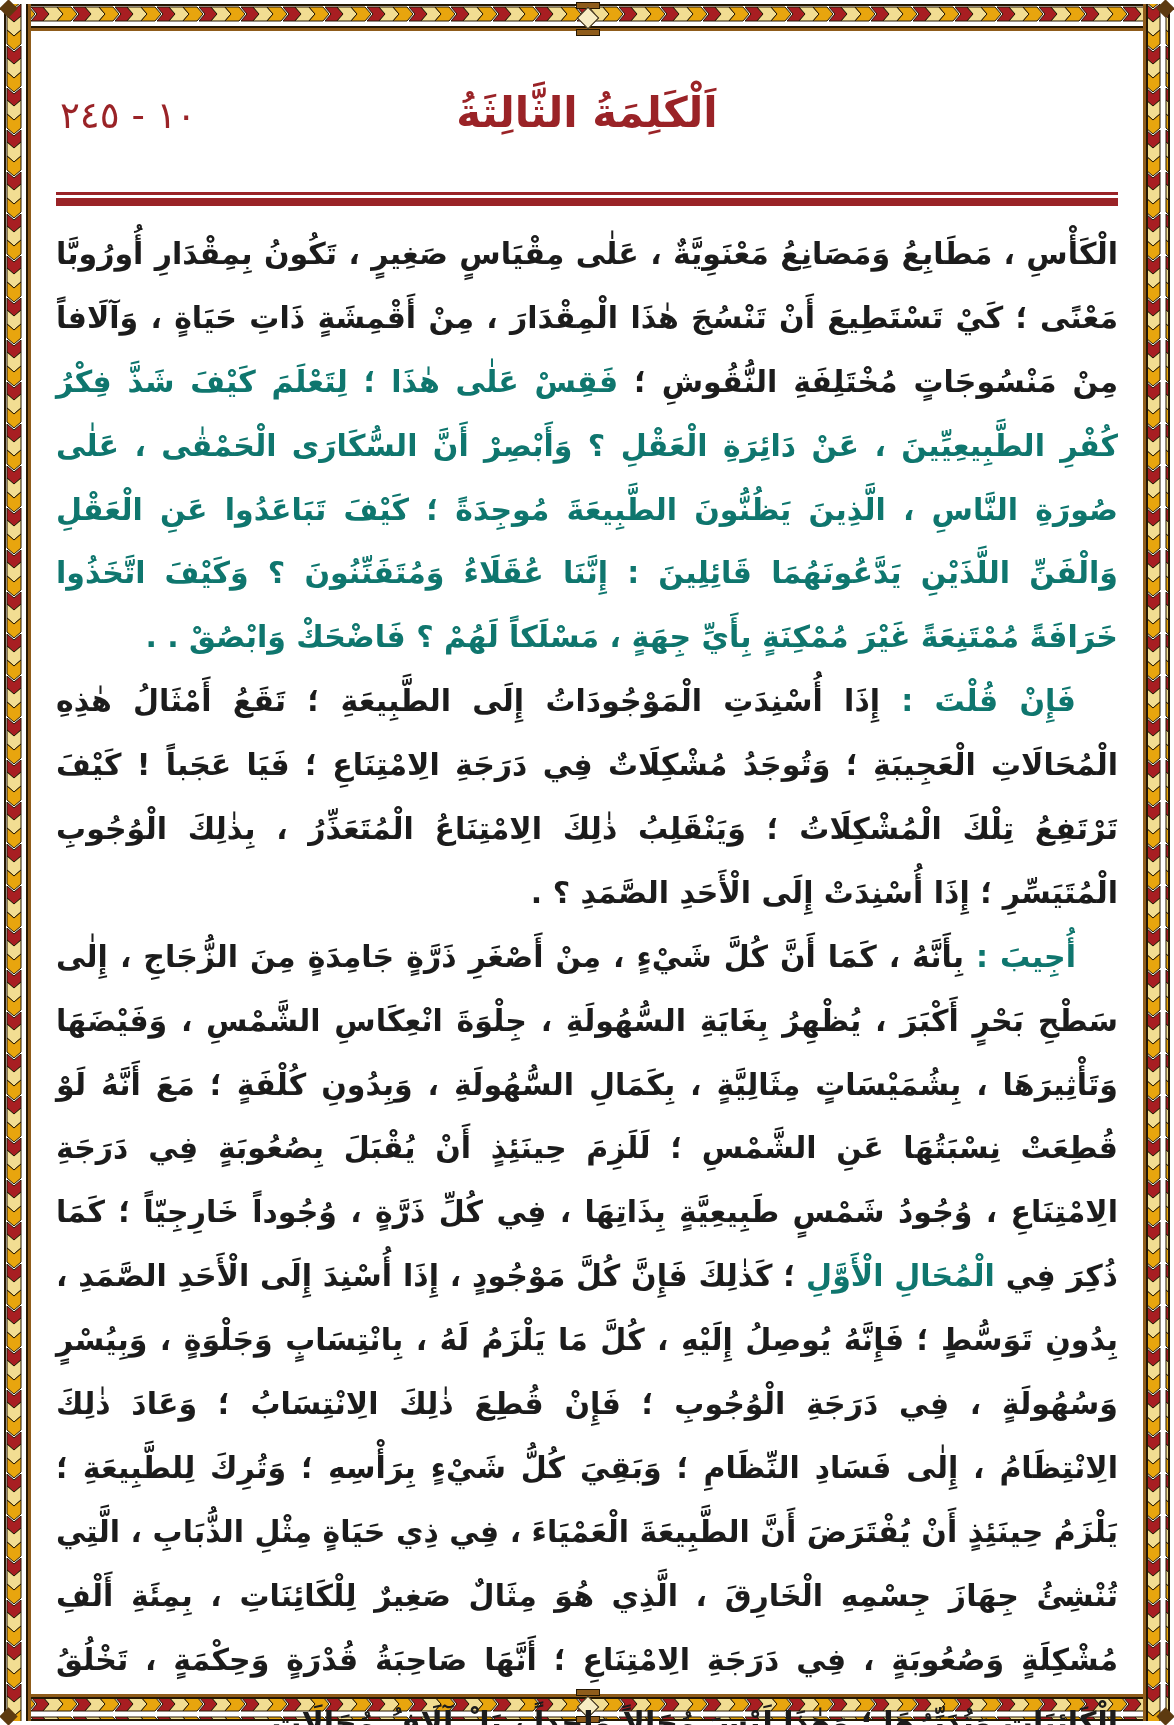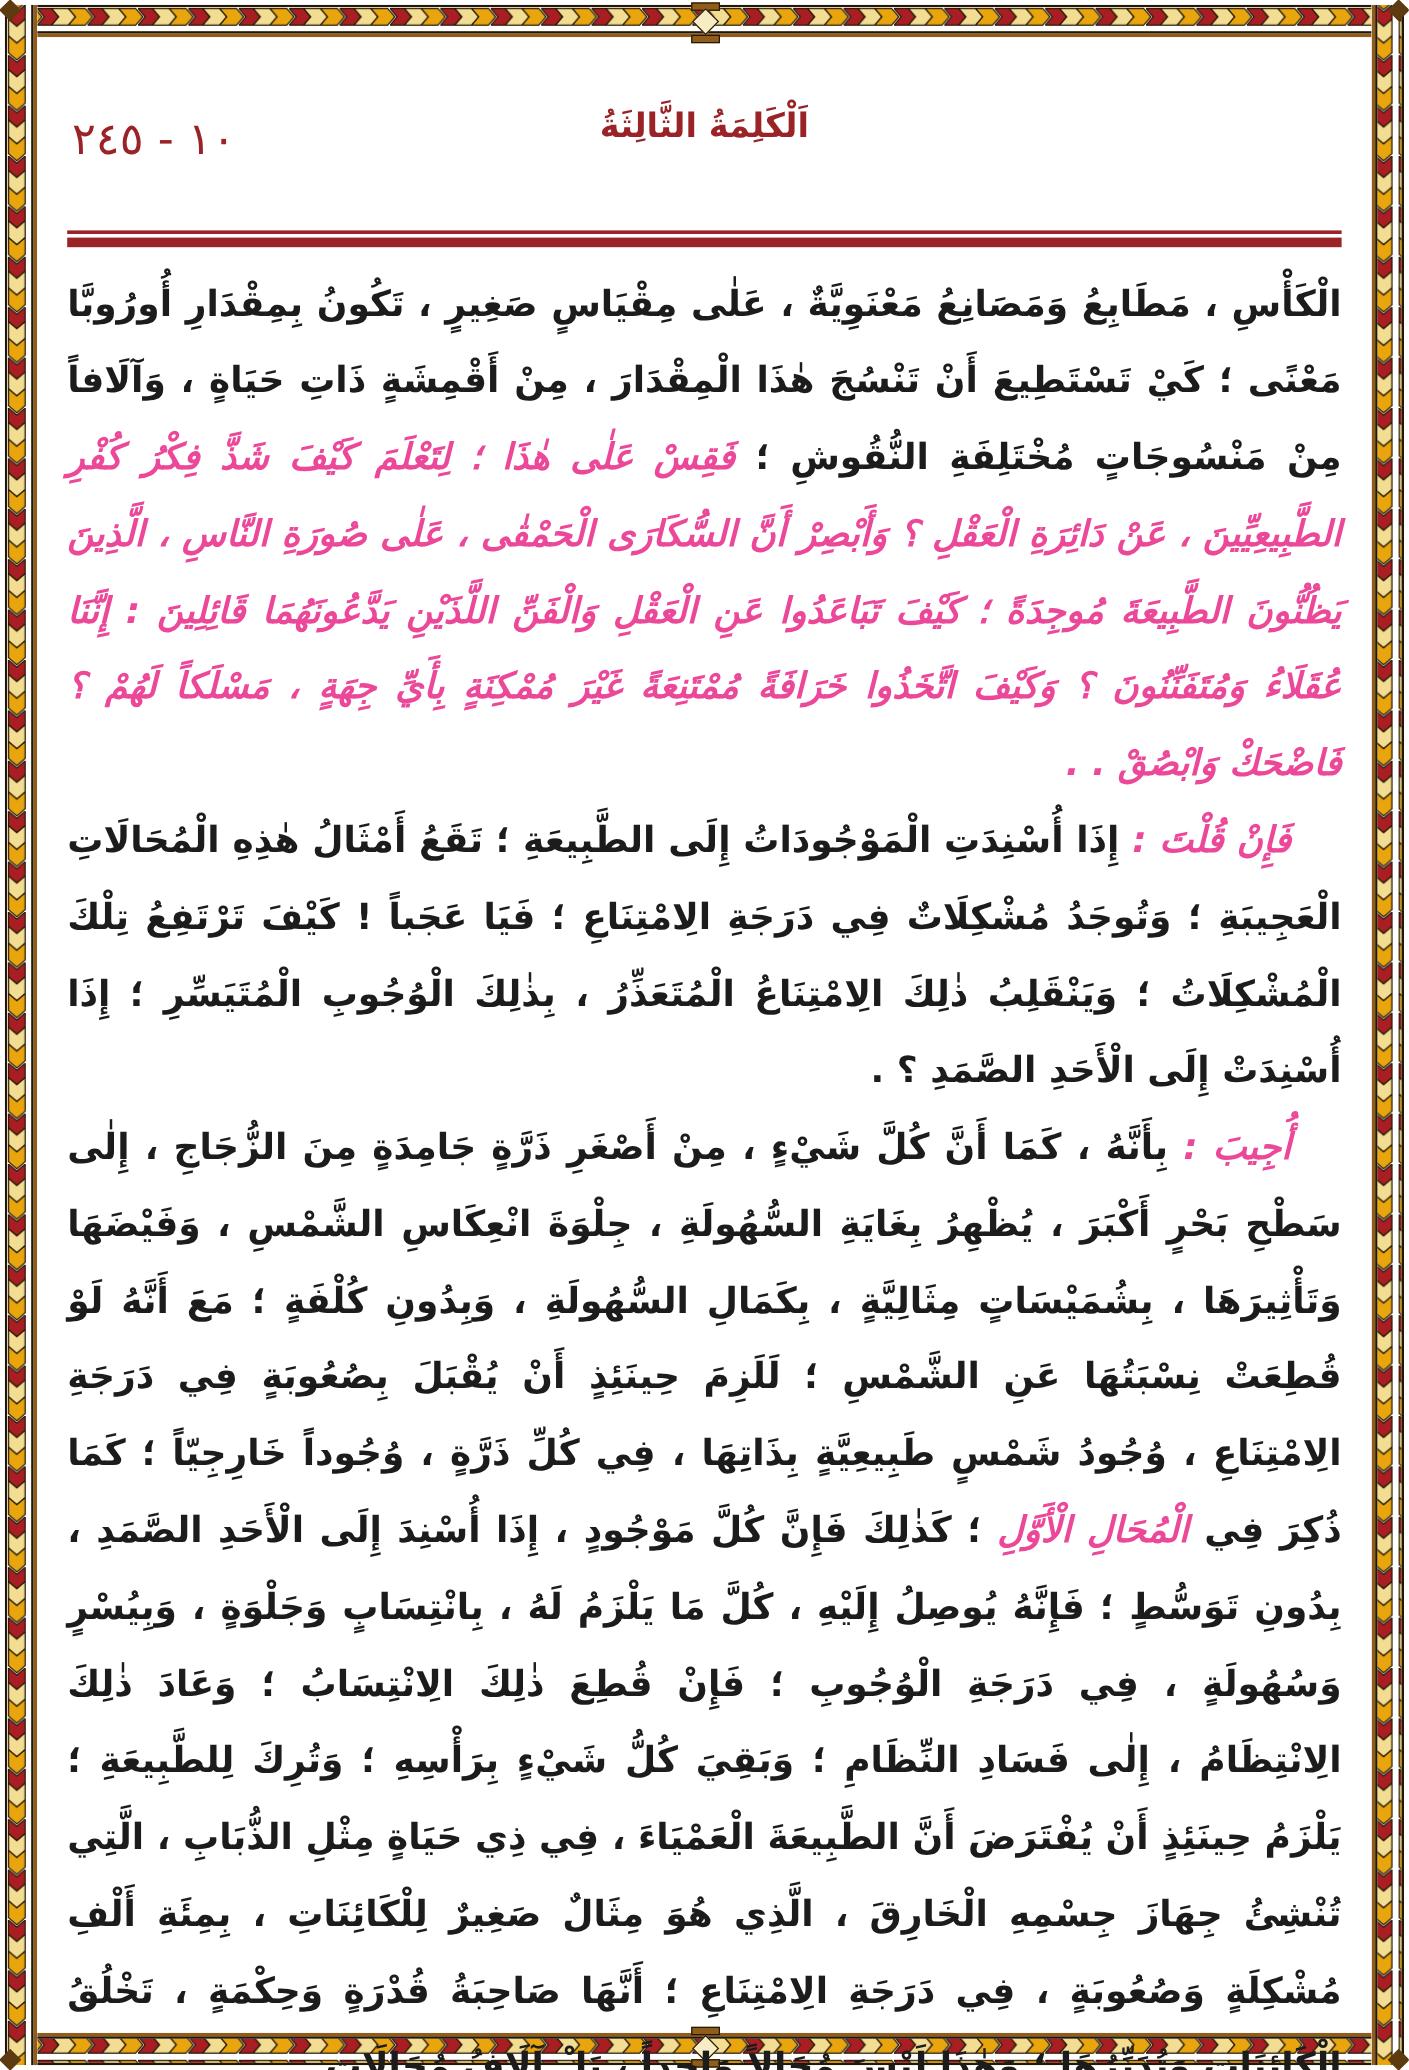--- a/index.html
+++ b/index.html
@@ -35,36 +35,36 @@
     position:absolute;top:36px;bottom:36px;left:42px;right:42px;
     direction:rtl;
   }
   .page-header{position:relative;height:120px;margin-top:30px;}
   .page-number{
     position:absolute;left:18px;top:28px;
     color:#9a2327;font-size:37px;font-weight:normal;letter-spacing:2px;
     direction:rtl;
   }
   .page-title{
-    text-align:center;color:#9a2327;font-size:28px;font-weight:bold;
+    text-align:center;color:#9a2327;font-size:42px;font-weight:bold;
     padding-top:22px;
   }
   .header-rule{margin:6px 14px 0 14px;}
   .header-rule .thin{height:3px;background:#9a2327;}
   .header-rule .gap{height:3px;background:#ffffff;}
   .header-rule .thick{height:8px;background:#9a2327;}
 
   .text-body{
     margin-top:16px;padding:0 14px;
     font-size:30px;line-height:2.13;font-weight:bold;
     color:#1c1c1c;text-align:justify;
   }
   .text-body p{margin:0;}
   .text-body p.indent{text-indent:42px;}
-  .text-body .red{color:#ec4899;font-style:italic;}
+  .text-body .red{color:#0f766e;}
   .text-body .black{color:#1c1c1c;}
 </style>
 </head>
 <body>
 
 <svg class="strip top" width="1112" height="27" xmlns="http://www.w3.org/2000/svg">
   <defs>
     <pattern id="chainHt" width="42" height="20" patternUnits="userSpaceOnUse">
       <rect width="42" height="20" fill="#ffffff"></rect>
       <path d="M0,3 L12,3 L18,10 L12,17 L0,17 L6,10 Z" fill="#a81e22" stroke="#241703" stroke-width="1"></path>

